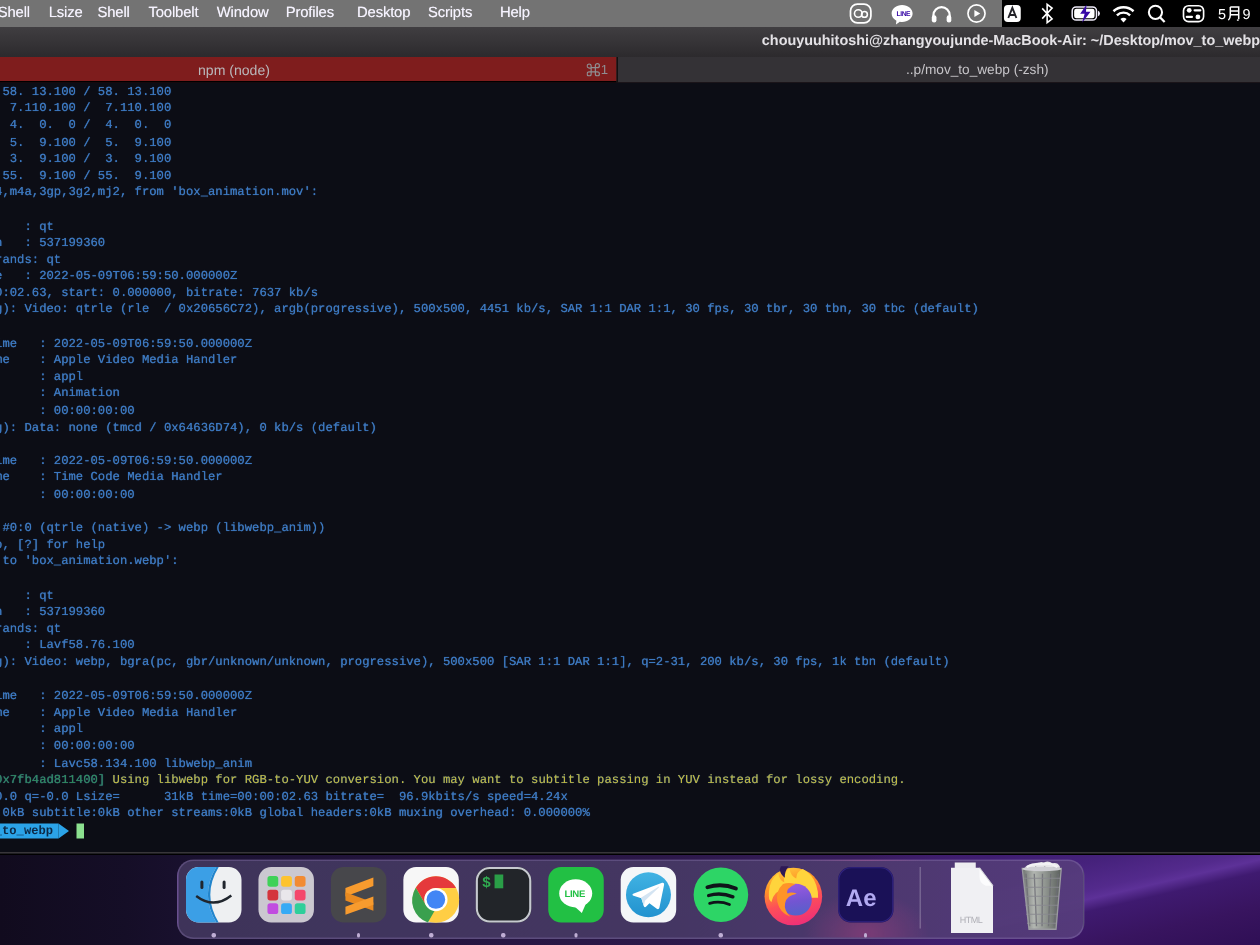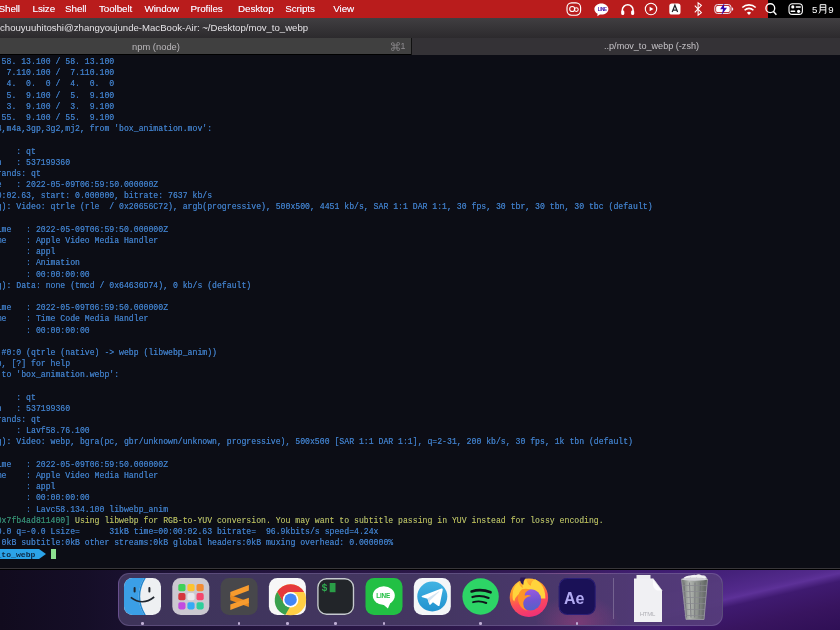--- a/index.html
+++ b/index.html
@@ -1,26 +1,26 @@
 <!DOCTYPE html>
 <html><head>
 <meta charset="utf-8">
 <style>
 *{margin:0;padding:0;box-sizing:border-box}
 body{width:840px;height:630px;overflow:hidden;font-family:"Liberation Sans",sans-serif;background:#000}
 #screen{position:absolute;left:0;top:0;width:840px;height:630px;overflow:hidden}
 
-#menubar{position:absolute;left:0;top:0;width:768px;height:18px;background:#b91c1c}
+#menubar{position:absolute;left:0;top:0;width:668px;height:18px;background:#737373}
 #menubar .menus{position:absolute;left:2px;top:0;height:18px;line-height:18px;color:#f5f2ff;font-size:9.9px;letter-spacing:-0.1px;text-shadow:0 0 .5px rgba(255,255,255,.65)}
 #menubar .menus span{margin-right:0}
 
 
 #titlebar{position:absolute;left:0;top:18px;width:840px;height:20px;background:linear-gradient(#403e41,#2c2a2d)}
-#titlebar .t{position:absolute;left:0;top:0;width:100%;text-align:left;line-height:20px;font-size:9.6px;font-weight:normal;color:#e4e2e6}
-#tabbar{position:absolute;left:0;top:38px;width:840px;height:17px;background:#404040;border-bottom:1px solid #000}
+#titlebar .t{position:absolute;left:0;top:0;width:100%;text-align:right;line-height:20px;font-size:9.6px;font-weight:bold;color:#e4e2e6}
+#tabbar{position:absolute;left:0;top:38px;width:840px;height:17px;background:#7f1d1d;border-bottom:1px solid #000}
 #tab2{position:absolute;left:411px;top:0;width:429px;height:17px;background:#343236;border-left:1px solid #111}
 .tabtxt{position:absolute;top:0;height:17px;line-height:17px;font-size:9.4px;color:#b9b7ba}
 
 #term{position:absolute;left:0;top:55px;width:840px;height:514px;background:#0c0d15;overflow:hidden;border-bottom:1px solid #38363a}
 #term pre{position:absolute;left:-81.6px;top:1px;font-family:"Liberation Mono",monospace;font-size:8.16px;line-height:11.18px;color:#3b78c2;white-space:pre;text-shadow:0 0 .55px rgba(80,145,215,.85)}
 #term pre .g{color:#2e8b57}
 #term pre .y{color:#c3b83a}
 
 #chip{position:absolute;left:0;top:494px;width:38.6px;height:10px;background:#2ba3e8}
 #chip:after{content:"";position:absolute;left:39px;top:0;border-top:5px solid transparent;border-bottom:5px solid transparent;border-left:7.5px solid #2ba3e8}
@@ -41,21 +41,21 @@
   <div id="menubar">
     <div class="menus">
       <span style="position:absolute;left:-3.5px">Shell</span>
       <span style="position:absolute;left:30.5px">Lsize</span>
       <span style="position:absolute;left:63px">Shell</span>
       <span style="position:absolute;left:97px">Toolbelt</span>
       <span style="position:absolute;left:142.5px">Window</span>
       <span style="position:absolute;left:188.5px">Profiles</span>
       <span style="position:absolute;left:236px">Desktop</span>
       <span style="position:absolute;left:283.3px">Scripts</span>
-      <span style="position:absolute;left:331.3px">View</span>
+      <span style="position:absolute;left:331.3px">Help</span>
     </div>
     <svg id="mbicons" style="position:absolute;left:560px;top:0" width="280" height="18" viewBox="0 0 280 18">
 
       <rect x="7" y="2.8" width="13.6" height="12.4" rx="4.6" fill="none" stroke="#fff" stroke-width="1.15"></rect>
       <circle cx="12.2" cy="9" r="2.55" fill="none" stroke="#fff" stroke-width="1.05"></circle>
       <circle cx="16.3" cy="9.6" r="1.95" fill="none" stroke="#fff" stroke-width="1.05"></circle>
 
       <path d="M41.4 3.4 c3.9 0 7 2.5 7 5.6 0 3.1-3.1 5.6-7 5.6 -.5 0-1-.05-1.5-.13 l-2.6 1.9 .3-2.6 c-1.9-1-3.2-2.7-3.2-4.77 0-3.1 3.1-5.6 7-5.6 z" fill="#fff"></path>
       <text x="37.7" y="10.9" font-size="4.5" font-weight="bold" fill="#3708a6" font-family="Liberation Sans" letter-spacing="-0.3">LINE</text>
 

